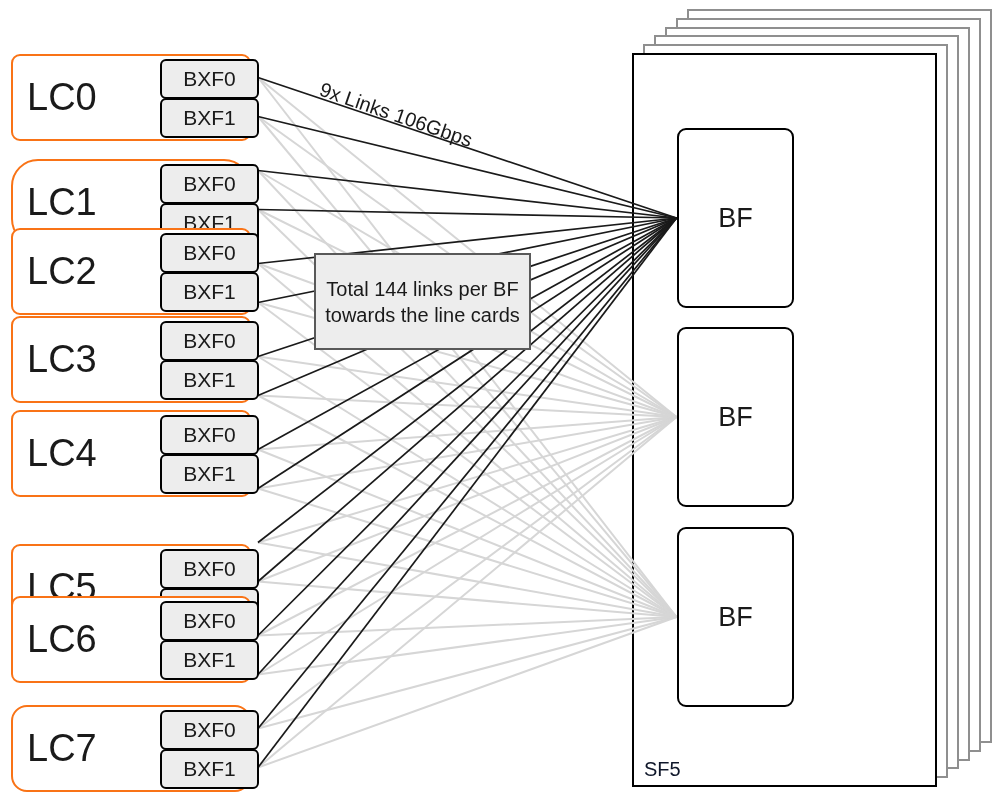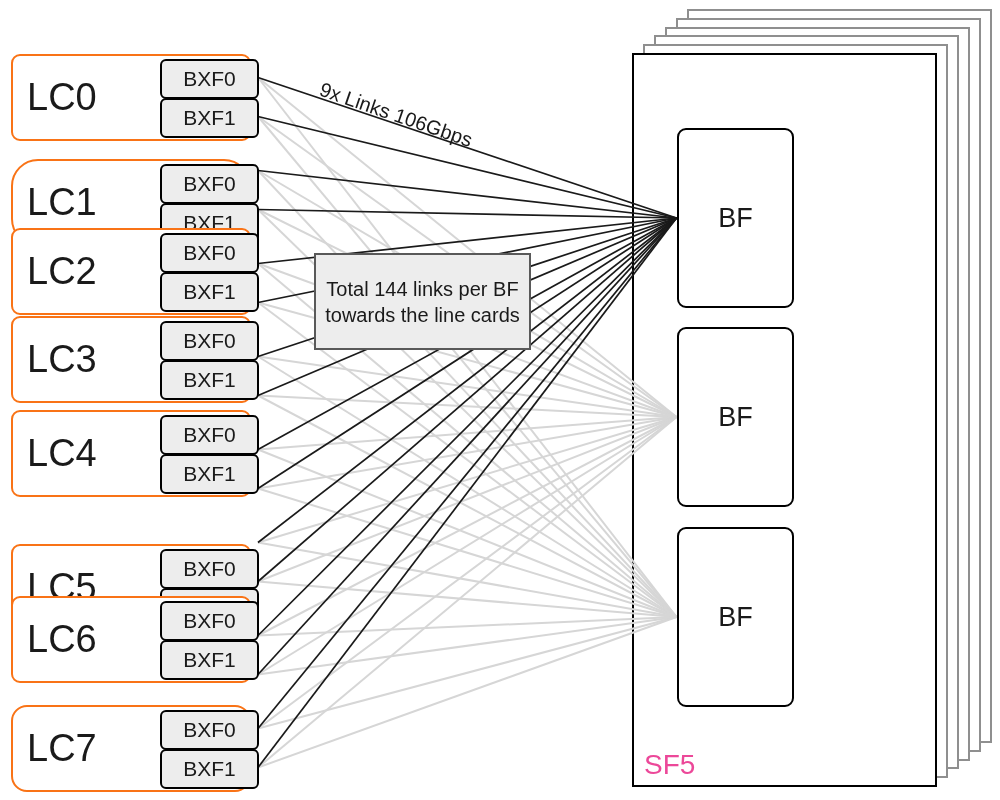--- a/index.html
+++ b/index.html
@@ -30,22 +30,22 @@
     width: 305px;
     height: 734px;
     background: #ffffff;
     border: 2.5px solid #000000;
     z-index: 1;
   }
   .sf-label {
     position: absolute;
     left: 10px;
     bottom: 4px;
-    font-size: 28px;
-    color: #ec4899;
+    font-size: 20px;
+    color: #0f172a;
   }
 
   
   #links {
     position: absolute;
     left: 0; top: 0;
     width: 1000px;
     height: 800px;
     z-index: 2;
     pointer-events: none;

